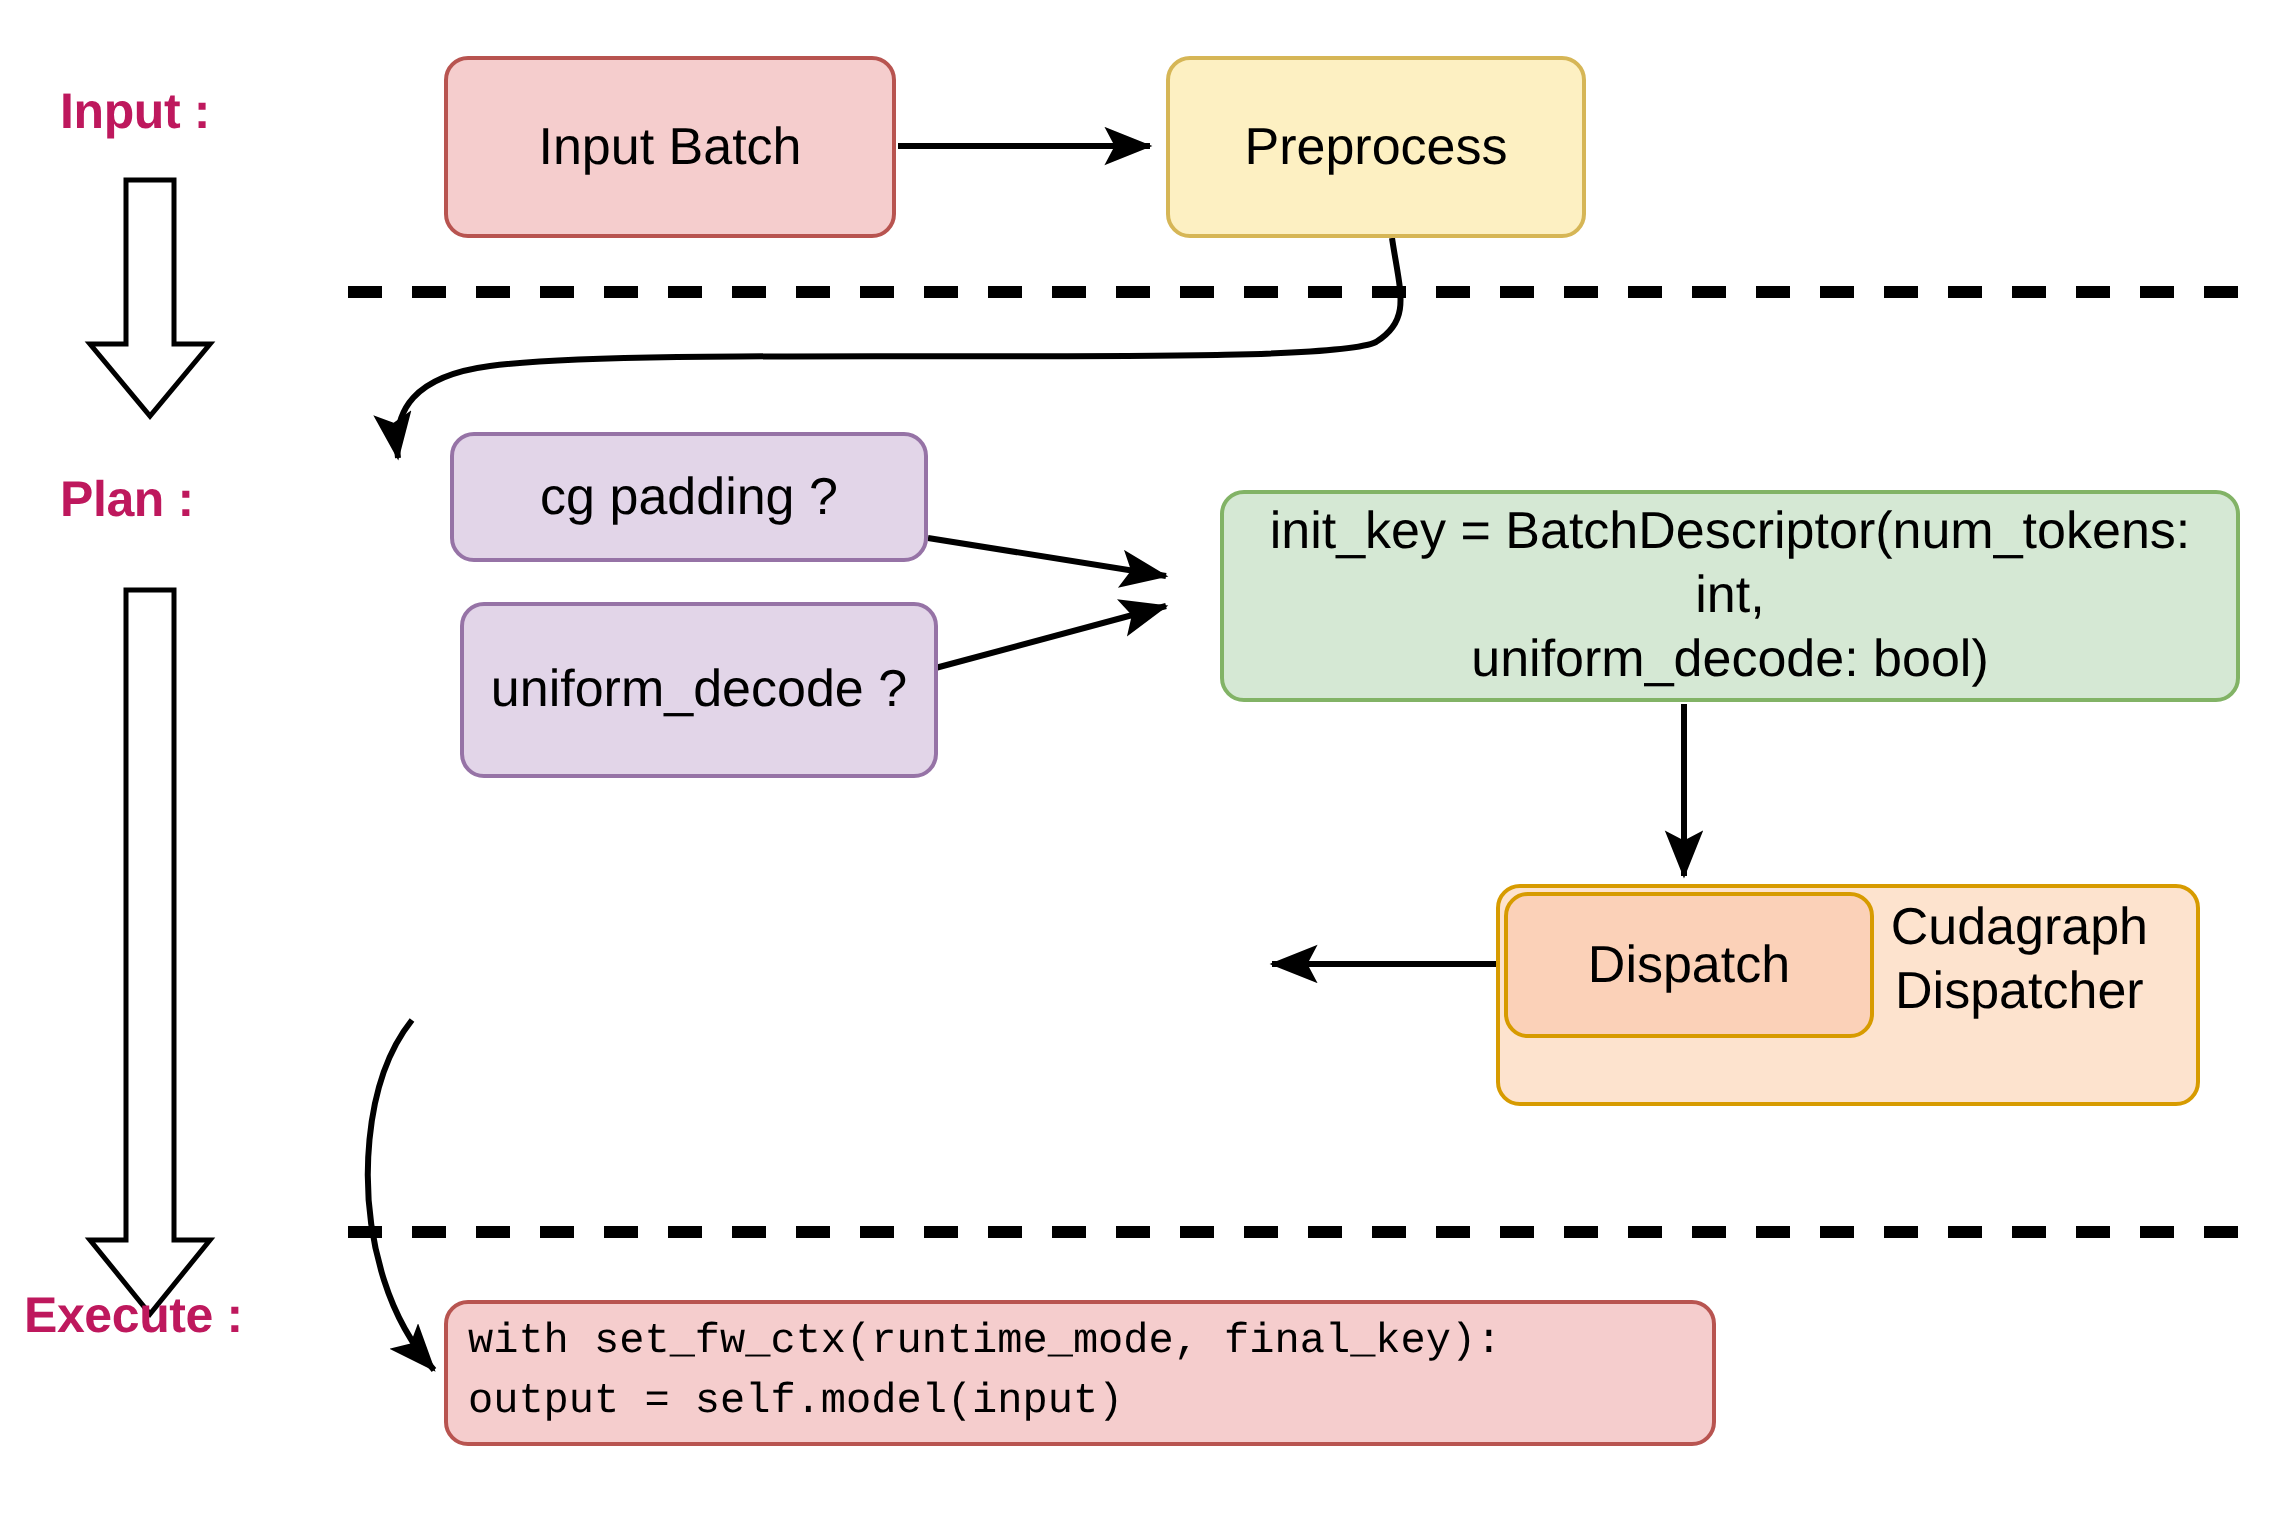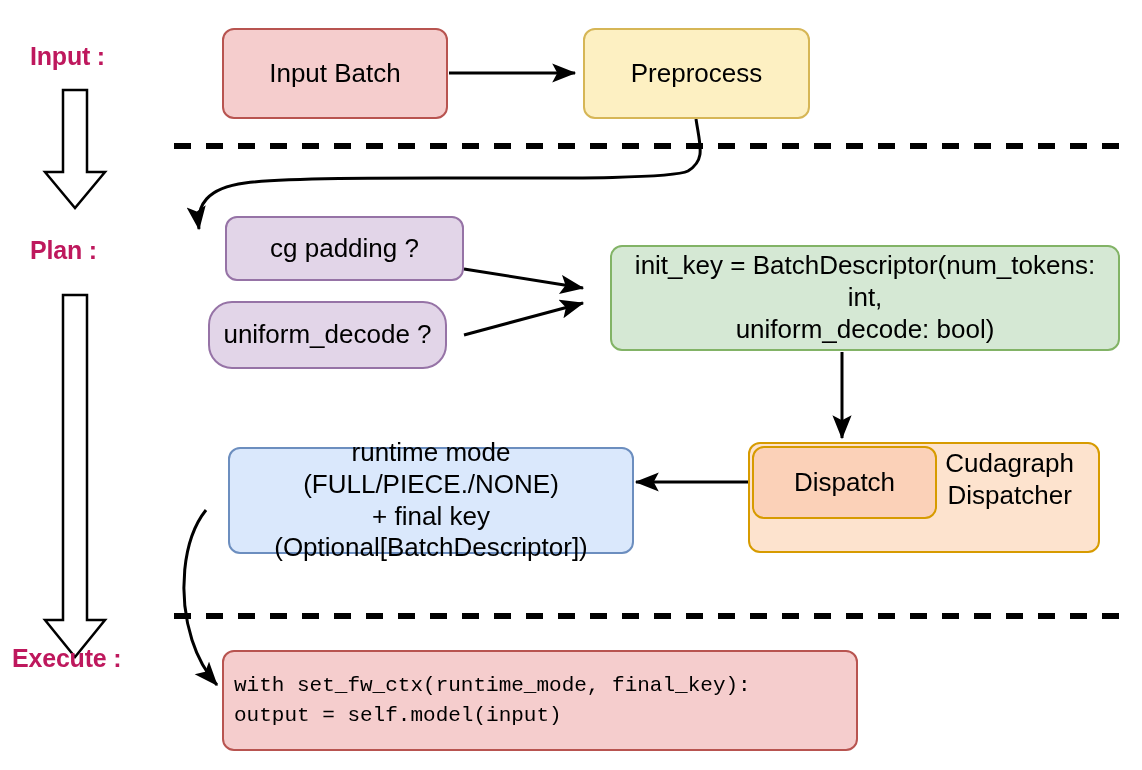--- a/index.html
+++ b/index.html
@@ -110,33 +110,31 @@
   </svg>
 
   <div class="stage-label" style="left:30px; top:42px;">Input :</div>
 
   <div class="stage-label" style="left:30px; top:236px;">Plan :</div>
 
   <div class="stage-label" style="left:12px; top:644px;">Execute :</div>
 
   <div class="node node-pink" style="left:222px; top:28px; width:226px; height:91px;">Input Batch</div>
 
-  <div class="node node-yellow" style="left:583px; top:28px; width:227px; height:91px;">Preprocess</div>
+  <div class="node node-yellow" style="left:583px; top:28px; width:210px; height:91px;">Preprocess</div>
 
   <div class="node node-purple" style="left:225px; top:216px; width:239px; height:65px;">cg padding ?</div>
 
-  <div class="node node-purple" style="left:208px; top:301px; width:239px; height:68px;border-radius:24px;">uniform_decode ?</div>
+  <div class="node node-purple" style="left:230px; top:301px; width:239px; height:88px;">uniform_decode ?</div>
 
   <div class="node node-green" style="left:590px; top:245px; width:510px; height:106px;margin-left:20px;">init_key = BatchDescriptor(num_tokens: int,
 uniform_decode: bool)</div>
 
   <div class="node node-orange-outer" style="left:748px; top:442px; width:352px; height:111px;">Cudagraph
 Dispatcher</div>
 
   <div class="node node-orange-inner" style="left:752px; top:446px; width:185px; height:73px;">Dispatch</div>
 
-  <div class="node node-blue" style="left:228px; top:447px; width:406px; height:107px;">runtime mode (FULL/PIECE./NONE)
-+ final key (Optional[BatchDescriptor])</div>
 
-  <div class="node node-code" style="left:222px; top:650px; width:636px; height:101px;">with set_fw_ctx(runtime_mode, final_key):
+  <div class="node node-code" style="left:222px; top:650px; width:636px; height:73px;">with set_fw_ctx(runtime_mode, final_key):
     output = self.model(input)</div>
 
 </div>
 
 </body></html>

